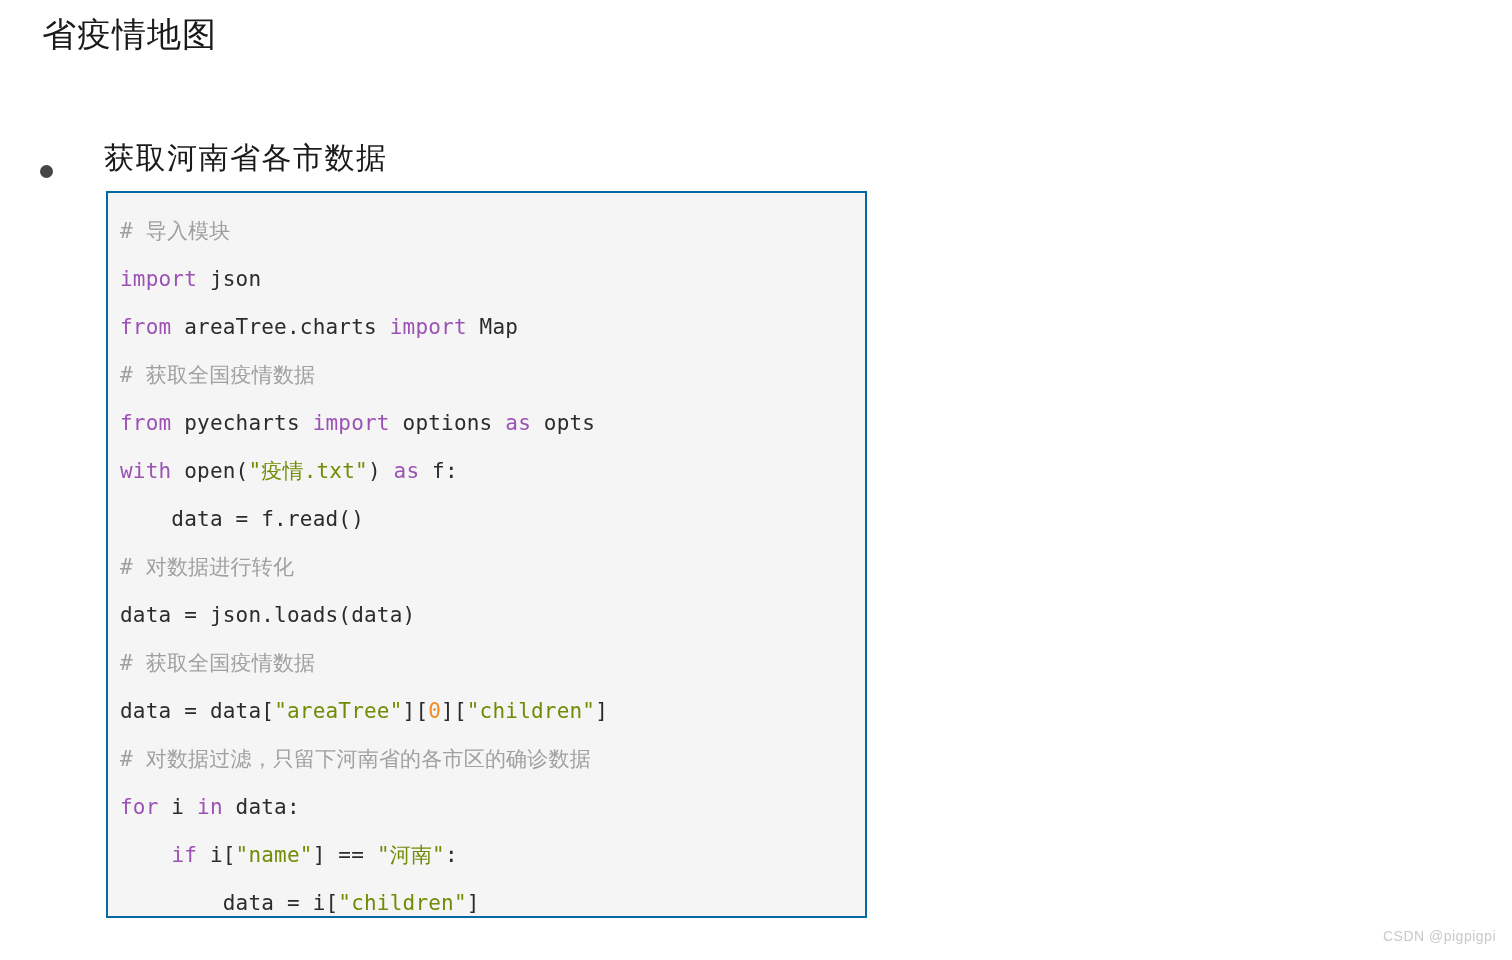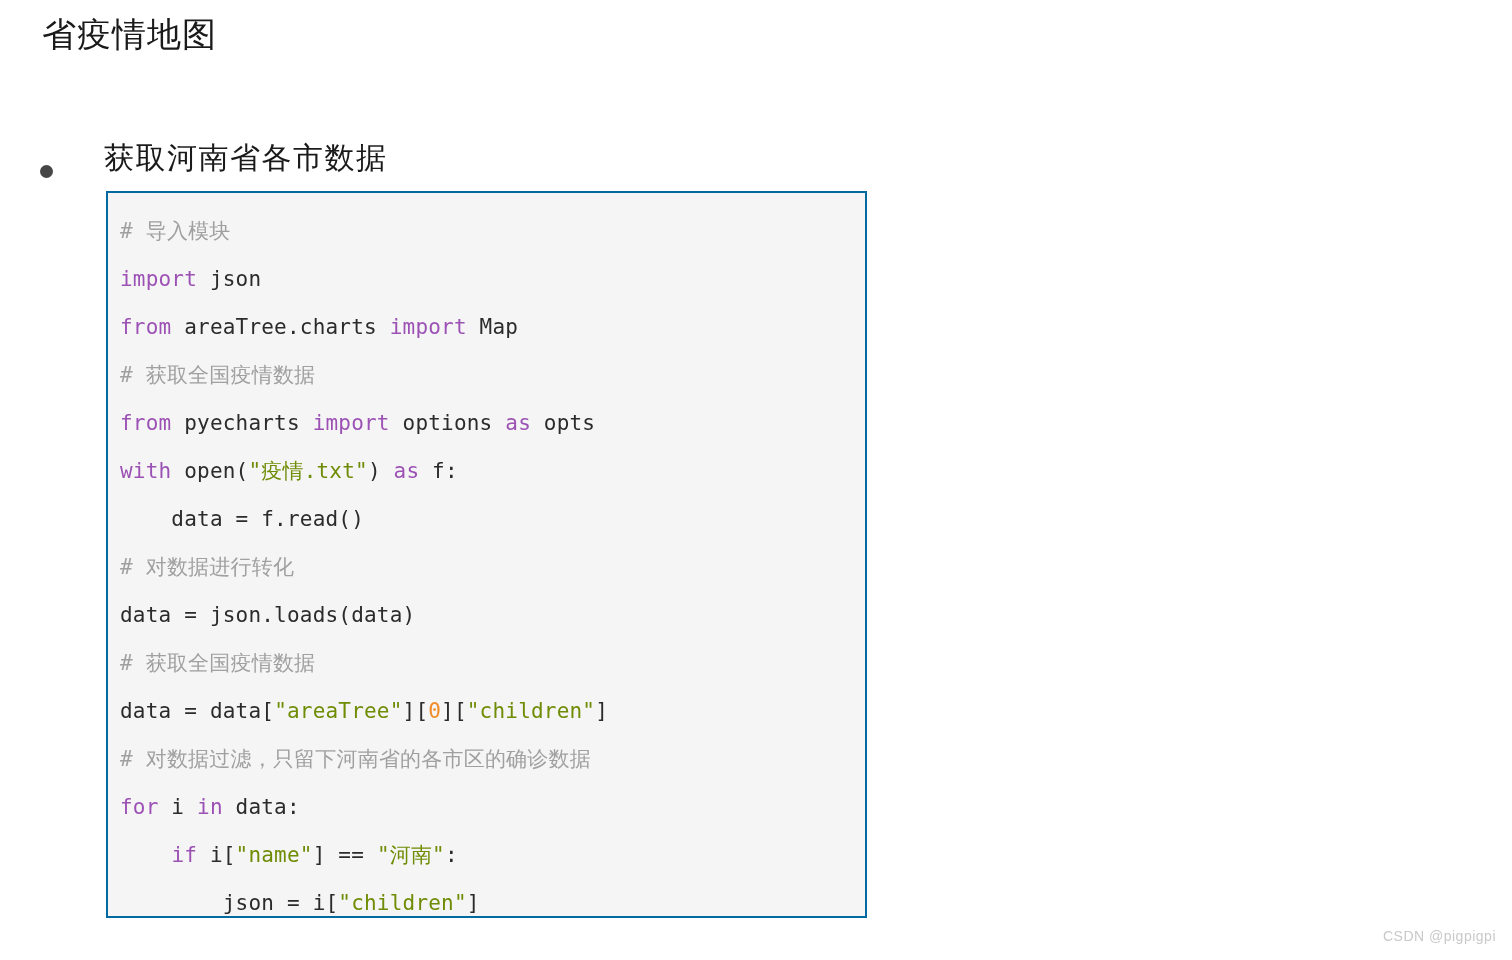--- a/index.html
+++ b/index.html
@@ -122,18 +122,18 @@
       <div class="code-line"><span class="tok-kw">from</span><span class="tok-plain"> pyecharts </span><span class="tok-kw">import</span><span class="tok-plain"> options </span><span class="tok-kw">as</span><span class="tok-plain"> opts</span></div>
       <div class="code-line"><span class="tok-kw">with</span><span class="tok-plain"> open(</span><span class="tok-str">"疫情.txt"</span><span class="tok-plain">) </span><span class="tok-kw">as</span><span class="tok-plain"> f:</span></div>
       <div class="code-line"><span class="tok-plain">    data = f.read()</span></div>
       <div class="code-line"><span class="tok-comment"># 对数据进行转化</span></div>
       <div class="code-line"><span class="tok-plain">data = json.loads(data)</span></div>
       <div class="code-line"><span class="tok-comment"># 获取全国疫情数据</span></div>
       <div class="code-line"><span class="tok-plain">data = data[</span><span class="tok-str">"areaTree"</span><span class="tok-plain">][</span><span class="tok-num">0</span><span class="tok-plain">][</span><span class="tok-str">"children"</span><span class="tok-plain">]</span></div>
       <div class="code-line"><span class="tok-comment"># 对数据过滤，只留下河南省的各市区的确诊数据</span></div>
       <div class="code-line"><span class="tok-kw">for</span><span class="tok-plain"> i </span><span class="tok-kw">in</span><span class="tok-plain"> data:</span></div>
       <div class="code-line"><span class="tok-plain">    </span><span class="tok-kw">if</span><span class="tok-plain"> i[</span><span class="tok-str">"name"</span><span class="tok-plain">] == </span><span class="tok-str">"河南"</span><span class="tok-plain">:</span></div>
-      <div class="code-line"><span class="tok-plain">        json = i[</span><span class="tok-str">"children"</span><span class="tok-plain">]</span></div>
+      <div class="code-line"><span class="tok-plain">        data = i[</span><span class="tok-str">"children"</span><span class="tok-plain">]</span></div>
     </div>
 
   <div class="watermark">CSDN @pigpigpi</div>
 
 </div>
 
 </body></html>

